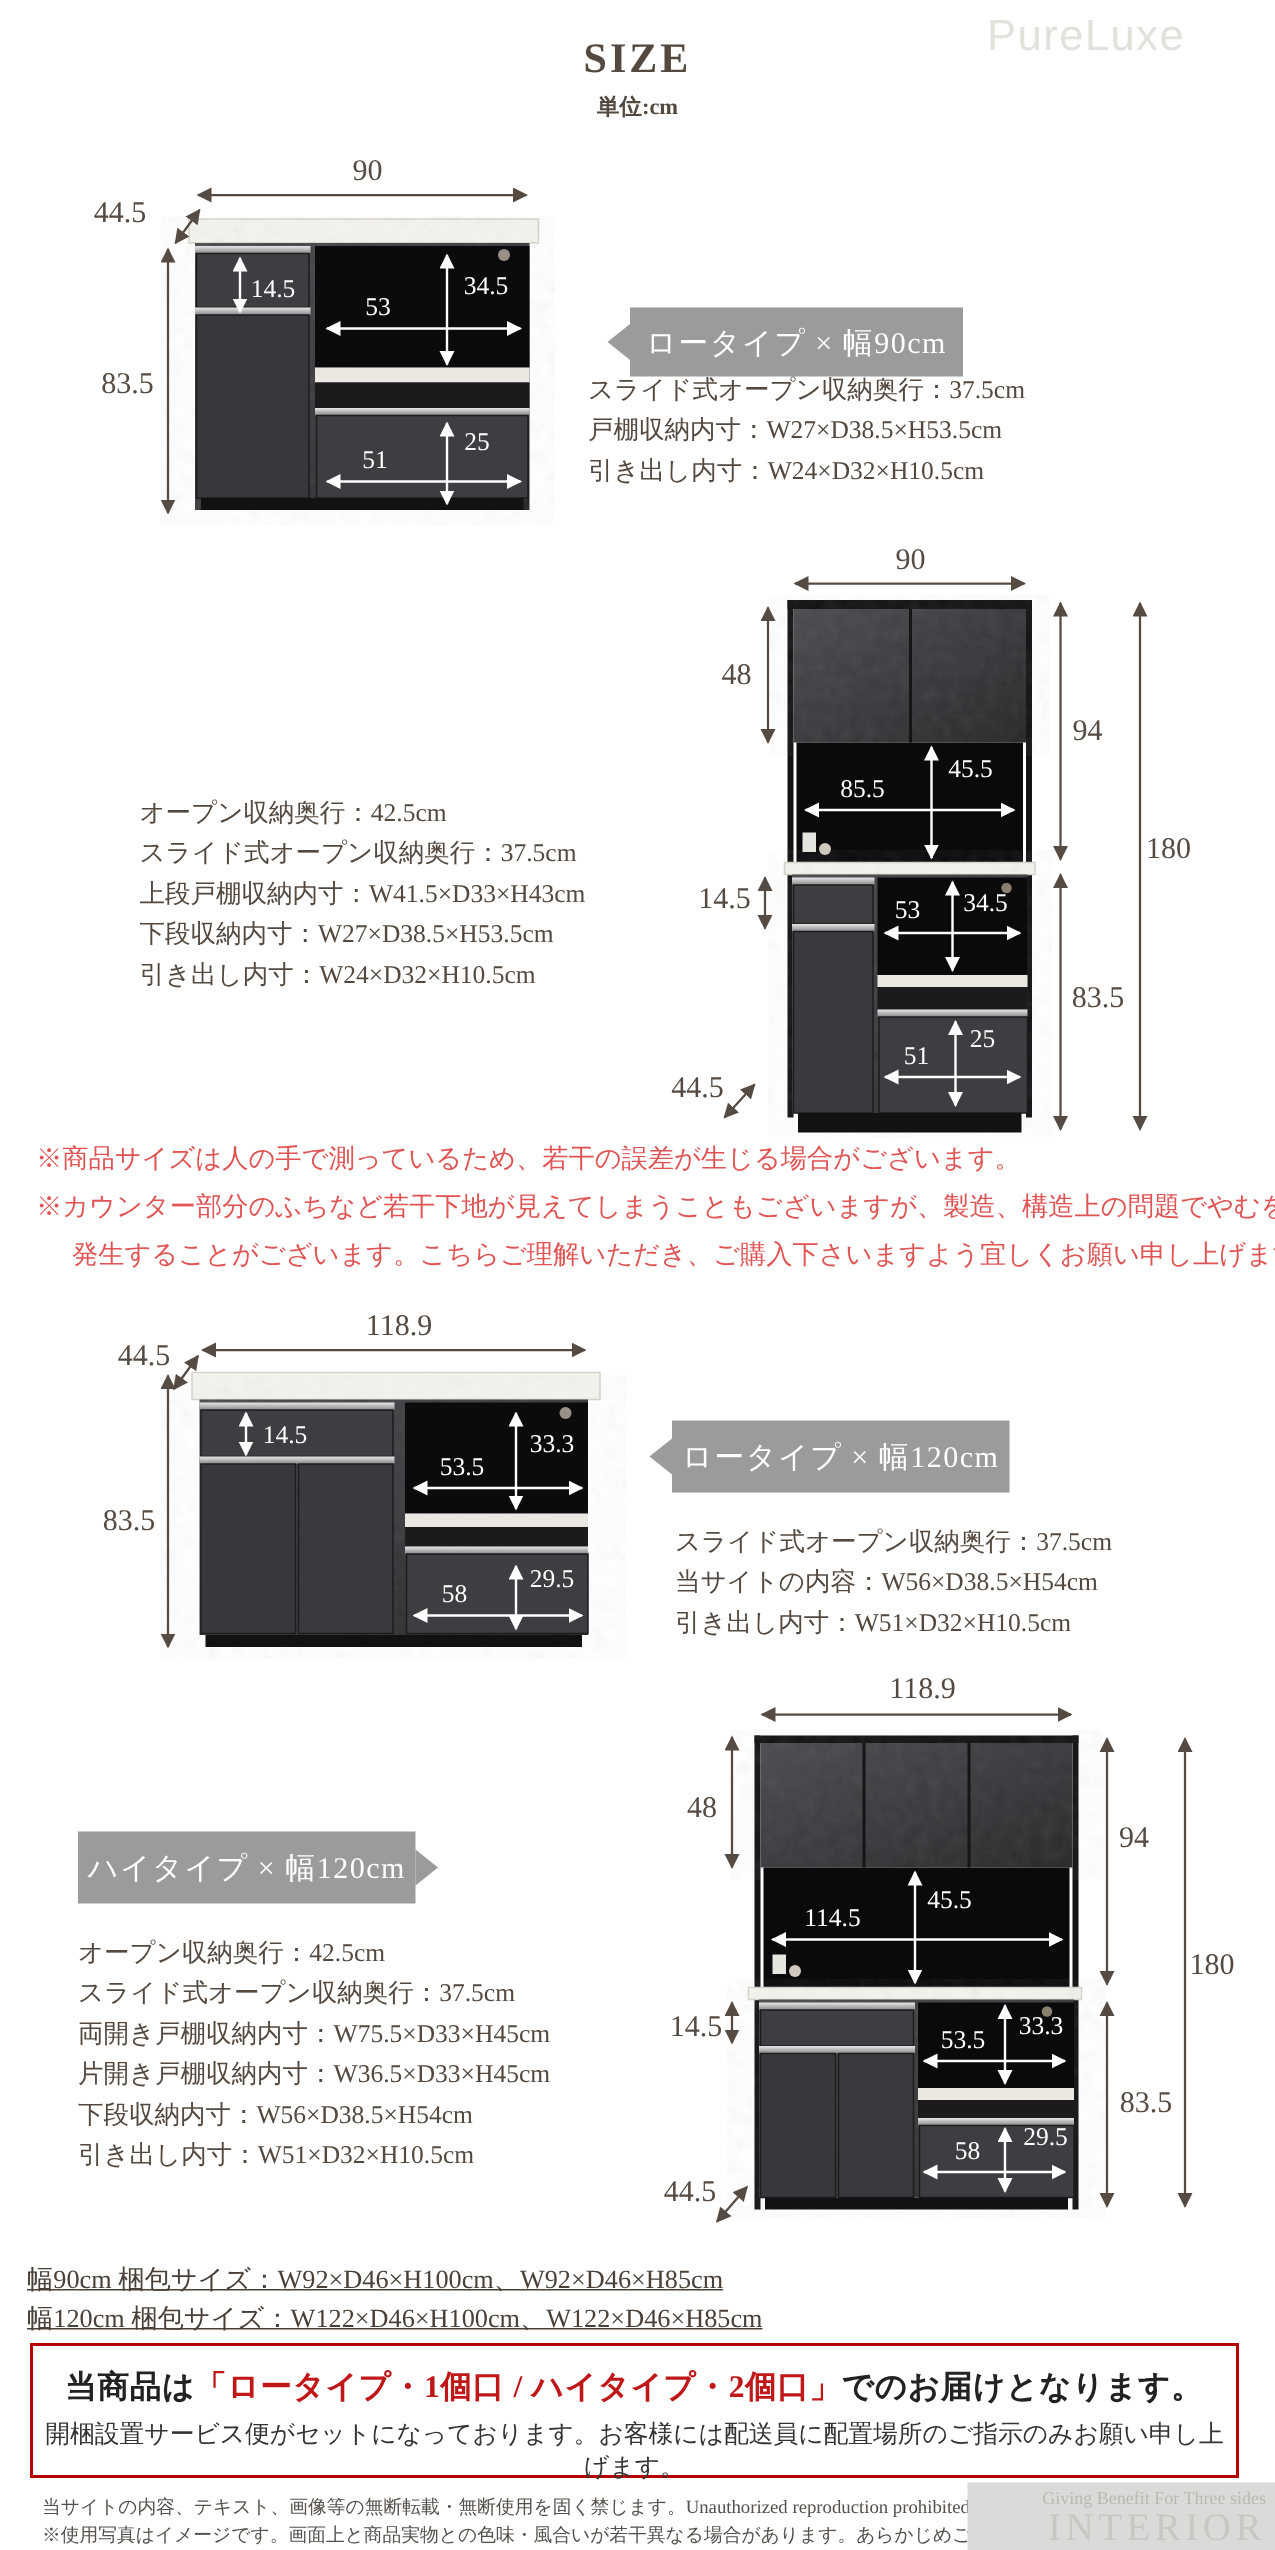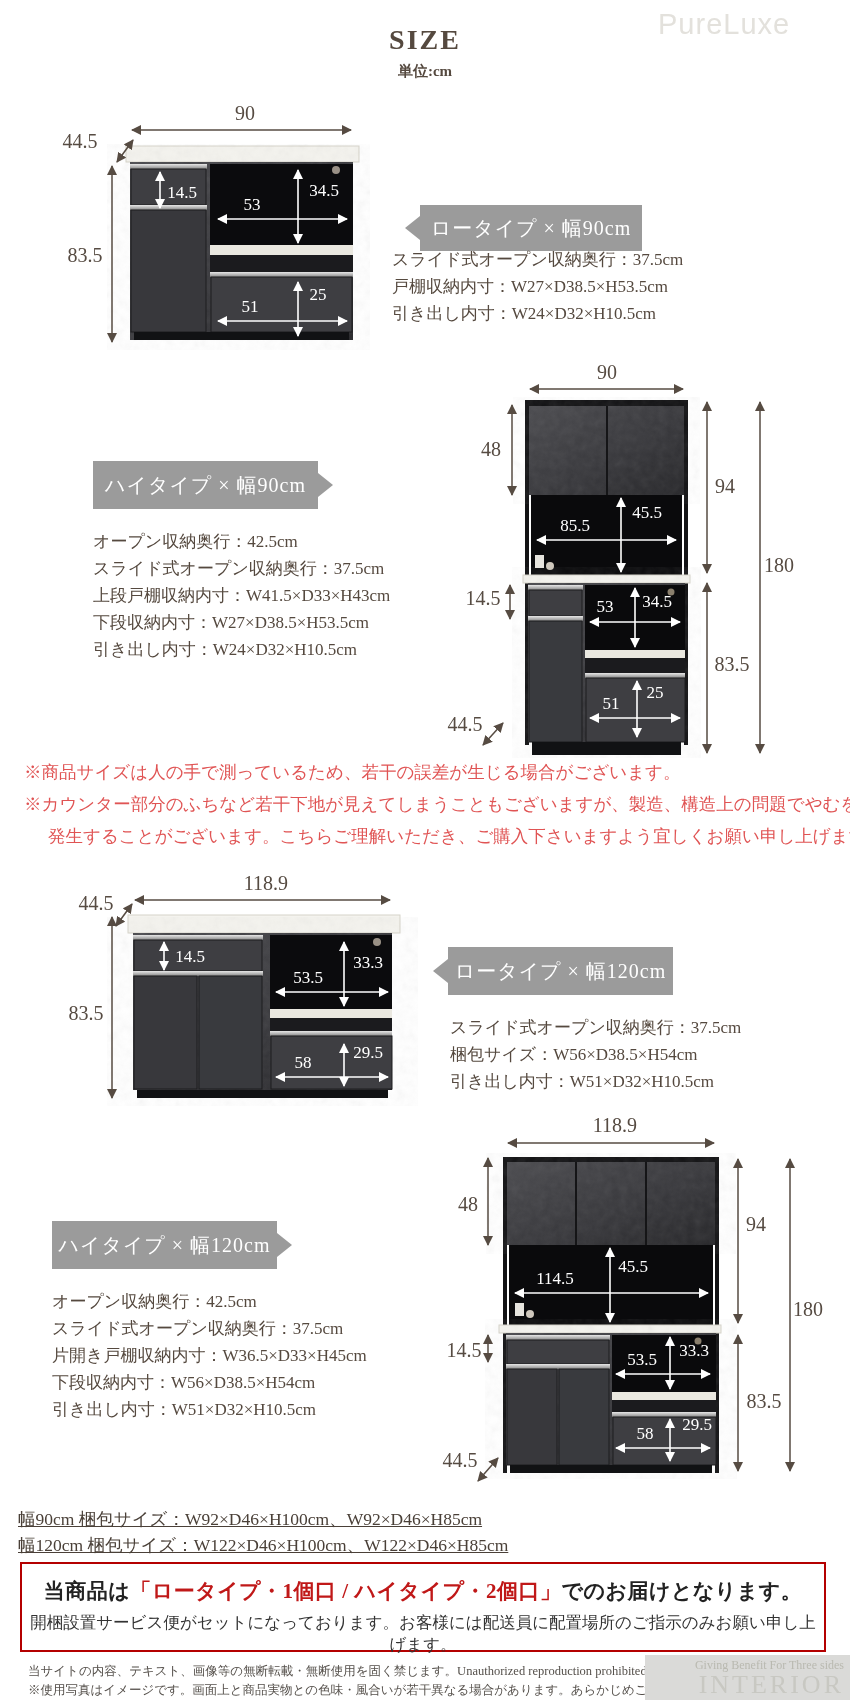--- a/index.html
+++ b/index.html
@@ -189,21 +189,20 @@
       <line class="b" x1="282" y1="67" x2="282" y2="238" marker-start="url(#ab2)" marker-end="url(#ab2)"></line>
       <text class="db" x="307" y="336">83.5</text>
       <line class="b" x1="282" y1="248" x2="282" y2="418" marker-start="url(#ab2)" marker-end="url(#ab2)"></line>
       <text class="db" x="354" y="237">180</text>
       <line class="b" x1="335" y1="67" x2="335" y2="418" marker-start="url(#ab2)" marker-end="url(#ab2)"></line>
       <text class="db" x="40" y="396">44.5</text>
       <line class="b" x1="58" y1="410" x2="78" y2="388" marker-start="url(#ab2)" marker-end="url(#ab2)"></line>
     </g>
   </svg>
 
-  <div class="abs tag nr" style="left:93px;top:461px;width:225px;height:48px;">ハイタイプ × 幅90cm</div>
   <div class="abs specs" style="left:93px;top:528px;">
     <div>オープン収納奥行：42.5cm</div>
     <div>スライド式オープン収納奥行：37.5cm</div>
     <div>上段戸棚収納内寸：W41.5×D33×H43cm</div>
     <div>下段収納内寸：W27×D38.5×H53.5cm</div>
     <div>引き出し内寸：W24×D32×H10.5cm</div>
   </div>
 
   <div class="abs warn" style="left:24px;top:756px;">
     <div>※商品サイズは人の手で測っているため、若干の誤差が生じる場合がございます。</div>
@@ -270,21 +269,21 @@
       <text class="dw" x="265" y="210">58</text>
       <line class="w" x1="238" y1="219" x2="350" y2="219" marker-start="url(#aw3)" marker-end="url(#aw3)"></line>
       <text class="dw" x="330" y="200">29.5</text>
       <line class="w" x1="306" y1="186" x2="306" y2="228" marker-start="url(#aw3)" marker-end="url(#aw3)"></line>
     </g>
   </svg>
 
   <div class="abs tag nl" style="left:448px;top:947px;width:225px;height:48px;">ロータイプ × 幅120cm</div>
   <div class="abs specs" style="left:450px;top:1014px;">
     <div>スライド式オープン収納奥行：37.5cm</div>
-    <div>梱包サイズ：W56×D38.5×H54cm</div>
+    <div>当サイトの内容：W56×D38.5×H54cm</div>
     <div>引き出し内寸：W51×D32×H10.5cm</div>
   </div>
 
   <svg class="abs" style="left:420px;top:1100px;" width="420" height="390" viewBox="0 0 420 390">
     <defs>
       <linearGradient id="g4" x1="0" y1="0" x2="1" y2="1">
         <stop offset="0" stop-color="#4b4b4f"></stop>
           <stop offset="0.55" stop-color="#38383c"></stop>
           <stop offset="1" stop-color="#27272a"></stop>
       </linearGradient>
@@ -361,20 +360,21 @@
       <line class="b" x1="370" y1="59" x2="370" y2="371" marker-start="url(#ab4)" marker-end="url(#ab4)"></line>
       <text class="db" x="40" y="367">44.5</text>
       <line class="b" x1="58" y1="381" x2="78" y2="358" marker-start="url(#ab4)" marker-end="url(#ab4)"></line>
     </g>
   </svg>
 
   <div class="abs tag nr" style="left:52px;top:1221px;width:225px;height:48px;text-align:center;">ハイタイプ × 幅120cm</div>
   <div class="abs specs" style="left:52px;top:1288px;">
     <div>オープン収納奥行：42.5cm</div>
     <div>スライド式オープン収納奥行：37.5cm</div>
+    <div>両開き戸棚収納内寸：W75.5×D33×H45cm</div>
     <div>片開き戸棚収納内寸：W36.5×D33×H45cm</div>
     <div>下段収納内寸：W56×D38.5×H54cm</div>
     <div>引き出し内寸：W51×D32×H10.5cm</div>
   </div>
 
   <div class="abs pack" style="left:18px;top:1506px;text-decoration:underline;">
     <div>幅90cm 梱包サイズ：W92×D46×H100cm、W92×D46×H85cm</div>
     <div>幅120cm 梱包サイズ：W122×D46×H100cm、W122×D46×H85cm</div>
   </div>
 

